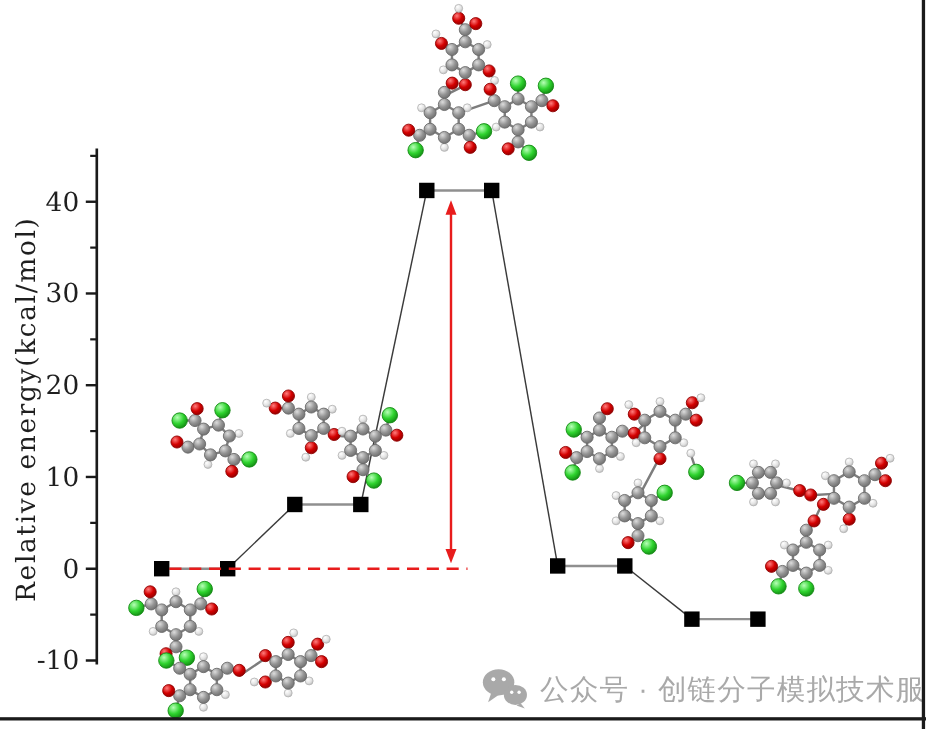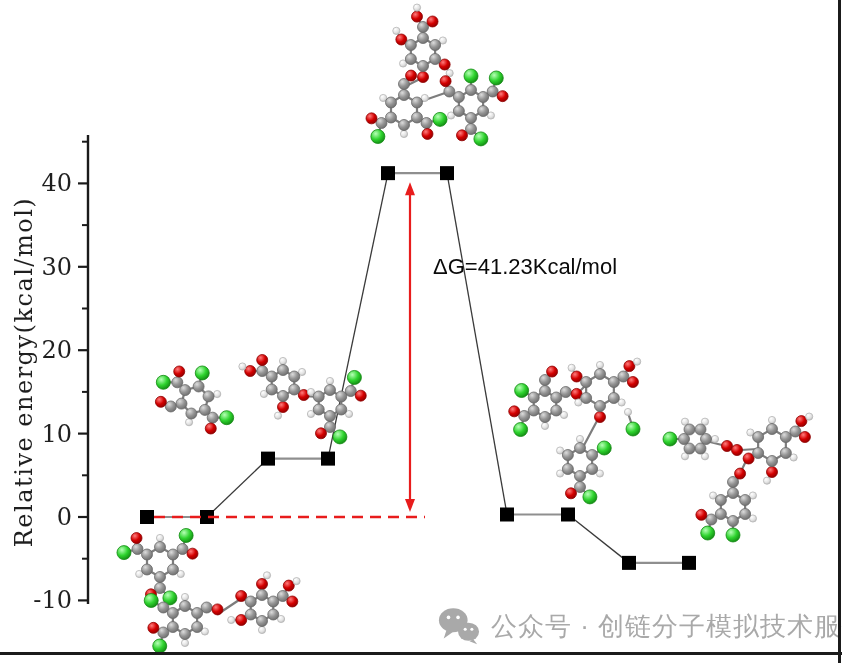--- a/index.html
+++ b/index.html
@@ -616,21 +616,20 @@
           <circle cx="720.8756443470179" cy="514" r="5.5" fill="url(#gradC)" stroke="#6a6a6a" stroke-width="0.8"></circle>
           <circle cx="720.8756443470179" cy="500" r="5.5" fill="url(#gradC)" stroke="#6a6a6a" stroke-width="0.8"></circle>
           <circle cx="727" cy="446" r="5.5" fill="url(#gradO)" stroke="#8f0000" stroke-width="0.8"></circle>
           <circle cx="737" cy="450" r="5.5" fill="url(#gradO)" stroke="#8f0000" stroke-width="0.8"></circle>
         </g>
       </g>
     </svg>
 
   <div id="ylabel">Relative energy(kcal/mol)</div>
 
-  <div id="dg">ΔG=41.23Kcal/mol</div>
 
   <div id="watermark">
     <svg width="42" height="40" viewBox="0 0 44 40">
       <g fill="#a9a9a9">
         <ellipse cx="16" cy="14" rx="15" ry="12.5"></ellipse>
         <path d="M9 24 L6 33 L16 26 Z"></path>
         <ellipse cx="32" cy="26" rx="11" ry="9.5"></ellipse>
         <path d="M37 34 L41 39 L33 36 Z"></path>
       </g>
       <circle cx="11" cy="11" r="1.9" fill="#ffffff"></circle>

